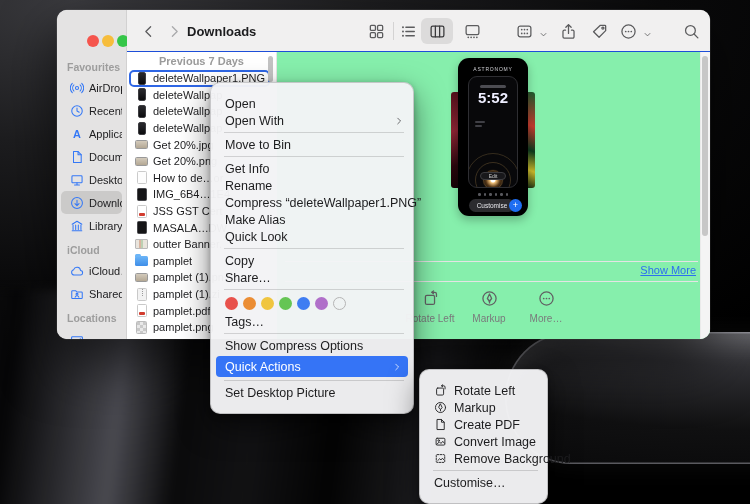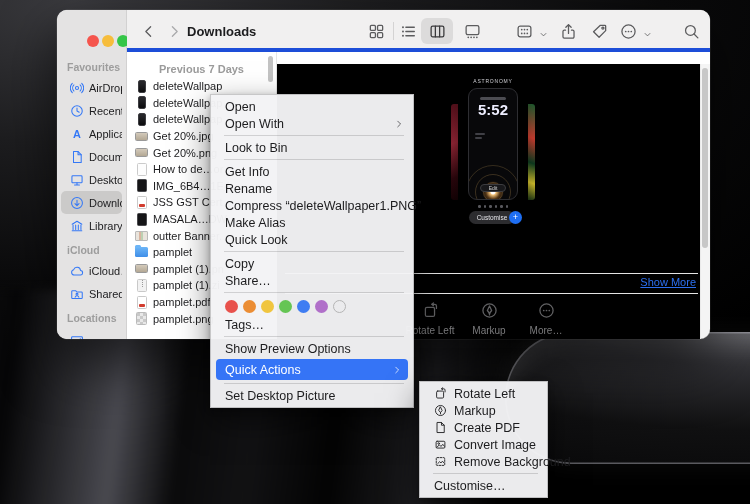--- a/index.html
+++ b/index.html
@@ -17,49 +17,49 @@
   
   .window{position:absolute;left:57px;top:10px;width:653px;height:329px;border-radius:10px;overflow:hidden;
     background:#fff;box-shadow:0 24px 55px rgba(0,0,0,.6), 0 0 0 .5px rgba(255,255,255,.18);}
   .sidebar{position:absolute;left:0;top:0;width:70px;height:100%;background:#e4e3e3;border-right:1px solid #d2d1d1;padding-top:44px;}
   .light{position:absolute;top:25px;width:12px;height:12px;border-radius:50%;}
   .sb-hdr{font-size:10.5px;font-weight:700;color:#9d9d9d;margin:7px 0 3px 10px;white-space:nowrap;}
   .sb-row{height:23px;display:flex;align-items:center;gap:5px;padding-left:9px;margin:0 4px;border-radius:5px;
     font-size:11px;color:#1c1c1e;white-space:nowrap;overflow:hidden;}
   .sb-row.sel{background:#cbcac9;}
   .sb-row .ic{width:14px;height:14px;flex:none;color:#3478F6;display:inline-flex;}
-  .toolbar{position:absolute;left:70px;top:0;width:583px;height:42px;background:#f1f0f0;border-bottom:4px solid #1d4ed8;}
+  .toolbar{position:absolute;left:70px;top:0;width:583px;height:42px;background:#f1f0f0;border-bottom:1px solid #1d4ed8;}
   .tb{position:absolute;top:12px;width:18px;height:18px;color:#5c5c5e;display:flex;align-items:center;justify-content:center;}
   .tb svg{width:17px;height:17px;}
   .tb.small svg{width:11px;height:11px;}
   .tb-title{position:absolute;left:60px;top:0;height:42px;display:flex;align-items:center;font-size:13px;font-weight:700;color:#1c1c1e;}
   .seg-sel{position:absolute;left:294px;top:8px;width:32px;height:26px;background:#dcdbdb;border-radius:6px;}
   .seg-div{position:absolute;left:266px;top:12px;width:1px;height:18px;background:#d4d3d3;}
   .content{position:absolute;left:70px;top:42px;right:0;bottom:0;display:flex;background:#fff;}
-  .filecol{position:relative;width:150px;border-right:1px solid #e6e6e6;padding-top:8px;overflow:hidden;}
+  .filecol{position:relative;width:150px;border-right:1px solid #e6e6e6;padding-top:0;overflow:hidden;}
   .fc-hdr{height:18px;display:flex;align-items:center;justify-content:center;font-size:11px;font-weight:600;color:#9b9b9b;}
   .frow{position:relative;height:16.6px;display:flex;align-items:center;gap:5px;padding:0 4px 0 8px;font-size:11px;color:#1d1d1f;white-space:nowrap;overflow:hidden;}
   .frow .ring{position:absolute;top:0;bottom:0;left:2px;right:6px;border:2px solid #2e66e5;border-radius:5px;pointer-events:none;}
   .thumb{width:13px;height:13px;flex:none;display:flex;align-items:center;justify-content:center;}
   .t-phone{width:8px;height:13px;background:linear-gradient(#26262a 15%,#0b0b0d);border:1px solid #3c3c40;border-radius:2px;}
   .t-imgwide{width:13px;height:9px;background:linear-gradient(#d3cabb,#b4a894);border:.5px solid #999;border-radius:1.5px;}
   .t-docfaint{width:10px;height:13px;background:#fdfdfd;border:1px solid #cbcbcb;border-radius:1.5px;}
   .t-darkimg{width:10px;height:13px;background:#151517;border:.5px solid #48484c;border-radius:1.5px;}
   .t-pdf{position:relative;width:10px;height:13px;background:#fff;border:1px solid #c9c9c9;border-radius:1.5px;}
   .t-pdf::after{content:"";position:absolute;left:1px;right:1px;bottom:1px;height:3px;background:#d23c2f;border-radius:1px;}
   .t-banner{width:13px;height:10px;border:.5px solid #b9b9b9;border-radius:1px;
     background:linear-gradient(90deg,#e9e4dc 30%,#d9b4a0 30% 45%,#bcd0b2 45% 60%,#e9e4dc 60%);}
   .t-folder{position:relative;width:13px;height:10px;background:linear-gradient(#6cb5f7,#3f8ee8);border-radius:1.5px;}
   .t-folder::before{content:"";position:absolute;left:0;top:-2px;width:6px;height:3px;background:#6cb5f7;border-radius:1.5px 1.5px 0 0;}
   .t-zip{position:relative;width:10px;height:13px;background:#f2f2f2;border:1px solid #c9c9c9;border-radius:1.5px;}
   .t-zip::after{content:"";position:absolute;left:4px;top:0;bottom:4px;width:1px;background:repeating-linear-gradient(#9a9a9a 0 1px,transparent 1px 2px);}
   .t-imgchecker{width:11px;height:13px;border:.5px solid #bbb;border-radius:1.5px;
     background:repeating-conic-gradient(#e8e8e8 0 25%,#c9c9c9 0 50%) 0 0/6px 6px;}
   .fc-scroll{position:absolute;right:3px;top:4px;width:5px;height:26px;border-radius:2.5px;background:#c3c3c3;}
-  .prevcol{position:relative;flex:1;background:#000000;overflow:hidden;margin-top:12px;}
+  .prevcol{position:relative;flex:1;background:#86efac;overflow:hidden;}
   .pv-track{position:absolute;right:0;top:0;bottom:0;width:10px;background:#f4f4f4;border-left:1px solid #eaeaea;}
   .pv-scroll{position:absolute;right:2px;top:4px;width:6px;height:180px;border-radius:3px;background:#c7c7c7;}
   
   .sliver{position:absolute;top:40px;width:12px;height:96px;border-radius:3px;}
   .sliver.l{left:174px;background:linear-gradient(160deg,#53101b,#8a2433 40%,#2a070d 75%,#120305);}
   .sliver.r{left:246px;background:linear-gradient(200deg,#1c5a2e,#c23b2e 35%,#0d3a1f 60%,#c8b62b 80%,#072512);}
   .phone{position:absolute;left:181px;top:6px;width:70px;height:158px;background:#000;border-radius:11px;z-index:2;
     box-shadow:0 4px 10px rgba(0,0,0,.25);}
   .ph-hdr{position:absolute;top:8px;left:0;right:0;text-align:center;font-size:5px;letter-spacing:.8px;color:#cfcfd4;}
   .lockcard{position:absolute;left:10px;right:10px;top:18px;height:112px;border-radius:9px;border:1px solid #2e2e32;background:#08080a;overflow:hidden;}
@@ -78,22 +78,22 @@
   .custpill{position:absolute;left:11px;top:141px;width:46px;height:13px;border-radius:7px;background:#2c2c2f;
     color:#e6e6ea;font-size:6.5px;display:flex;align-items:center;justify-content:center;}
   .pluscirc{position:absolute;right:6px;top:141px;width:13px;height:13px;border-radius:50%;background:#1e6ef2;
     color:#fff;font-size:9px;line-height:13px;text-align:center;}
   .pv-line{position:absolute;left:8px;right:12px;height:1px;background:#e4e4e4;}
   .showmore{position:absolute;right:14px;top:212px;font-size:11px;color:#2c6fef;text-decoration:underline;}
   .pv-action{position:absolute;top:238px;width:62px;text-align:center;color:#6d6d6f;}
   .pv-action .ic{display:inline-flex;width:17px;height:17px;color:#616163;}
   .pv-action .lb{display:block;font-size:10px;color:#7a7a7c;margin-top:2px;white-space:nowrap;}
   
-  .menu{position:absolute;background:rgba(243,243,245,.97);border-radius:0;border:.5px solid rgba(0,0,0,.18);
-    box-shadow:0 12px 30px rgba(0,0,0,.5),0 2px 6px rgba(0,0,0,.25);padding:3px 0;font-size:12.5px;color:#1c1c1e;margin-top:12px;}
+  .menu{position:absolute;background:rgba(243,243,245,.97);border-radius:10px;border:.5px solid rgba(0,0,0,.18);
+    box-shadow:0 12px 30px rgba(0,0,0,.5),0 2px 6px rgba(0,0,0,.25);padding:12px 0;font-size:12.5px;color:#1c1c1e;}
   #context-menu{left:210px;top:82px;width:204px;z-index:40;}
   #qa-submenu{left:419px;top:369px;width:129px;z-index:41;}
   .mi{height:17px;display:flex;align-items:center;padding:0 9px 0 14px;white-space:nowrap;}
   .mi .arr{margin-left:auto;width:10px;height:10px;color:#3c3c40;display:inline-flex;}
   .mi .arr svg{width:10px;height:10px;}
   .mi.hl{background:#3574F6;color:#fff;margin:2px 5px;border-radius:4px;height:21px;padding:0 6px 0 9px;}
   .mi.hl .arr{color:#fff;}
   .mi .mic{width:13px;height:13px;margin-right:7px;color:#2c2c2e;display:inline-flex;flex:none;}
   .mi .mic svg{width:13px;height:13px;}
   .sep{height:1px;background:rgba(0,0,0,.14);margin:3px 9px 3px 13px;}
@@ -309,20 +309,27 @@
     </div>
 
     <div class="content">
       <div class="filecol">
         <div class="fc-hdr">Previous 7 Days</div>
         <div id="file-rows">
             <div class="frow">
               <span class="thumb">
                 <i class="t-phone"></i>
               </span>
+              <span>deleteWallpaper1.PNG</span>
+              <span class="ring"></span>
+            </div>
+            <div class="frow">
+              <span class="thumb">
+                <i class="t-phone"></i>
+              </span>
               <span>deleteWallpap</span>
             </div>
             <div class="frow">
               <span class="thumb">
                 <i class="t-phone"></i>
               </span>
               <span>deleteWallpap</span>
             </div>
             <div class="frow">
               <span class="thumb">
@@ -474,21 +481,21 @@
       <div class="mi">
         <span>Open With</span>
         <span class="arr">
           <svg viewBox="0 0 16 16" width="100%" height="100%" fill="none" stroke="currentColor" stroke-width="1.2" stroke-linecap="round" stroke-linejoin="round">
             <path d="M6 3.5 10.5 8 6 12.5"></path>
           </svg>
         </span>
       </div>
       <div class="sep"></div>
       <div class="mi">
-        <span>Look to Bin</span>
+        <span>Move to Bin</span>
       </div>
       <div class="sep"></div>
       <div class="mi">
         <span>Get Info</span>
       </div>
       <div class="mi">
         <span>Rename</span>
       </div>
       <div class="mi">
         <span>Compress “deleteWallpaper1.PNG”</span>
@@ -514,21 +521,21 @@
         <span class="tagdot" style="background: rgb(101, 197, 84);"></span>
         <span class="tagdot" style="background: rgb(63, 125, 242);"></span>
         <span class="tagdot" style="background: rgb(176, 111, 201);"></span>
         <span class="tagdot none"></span>
       </div>
       <div class="mi">
         <span>Tags…</span>
       </div>
       <div class="sep"></div>
       <div class="mi">
-        <span>Show Preview Options</span>
+        <span>Show Compress Options</span>
       </div>
       <div class="mi hl">
         <span>Quick Actions</span>
         <span class="arr">
           <svg viewBox="0 0 16 16" width="100%" height="100%" fill="none" stroke="currentColor" stroke-width="1.2" stroke-linecap="round" stroke-linejoin="round">
             <path d="M6 3.5 10.5 8 6 12.5"></path>
           </svg>
         </span>
       </div>
       <div class="sep"></div>

